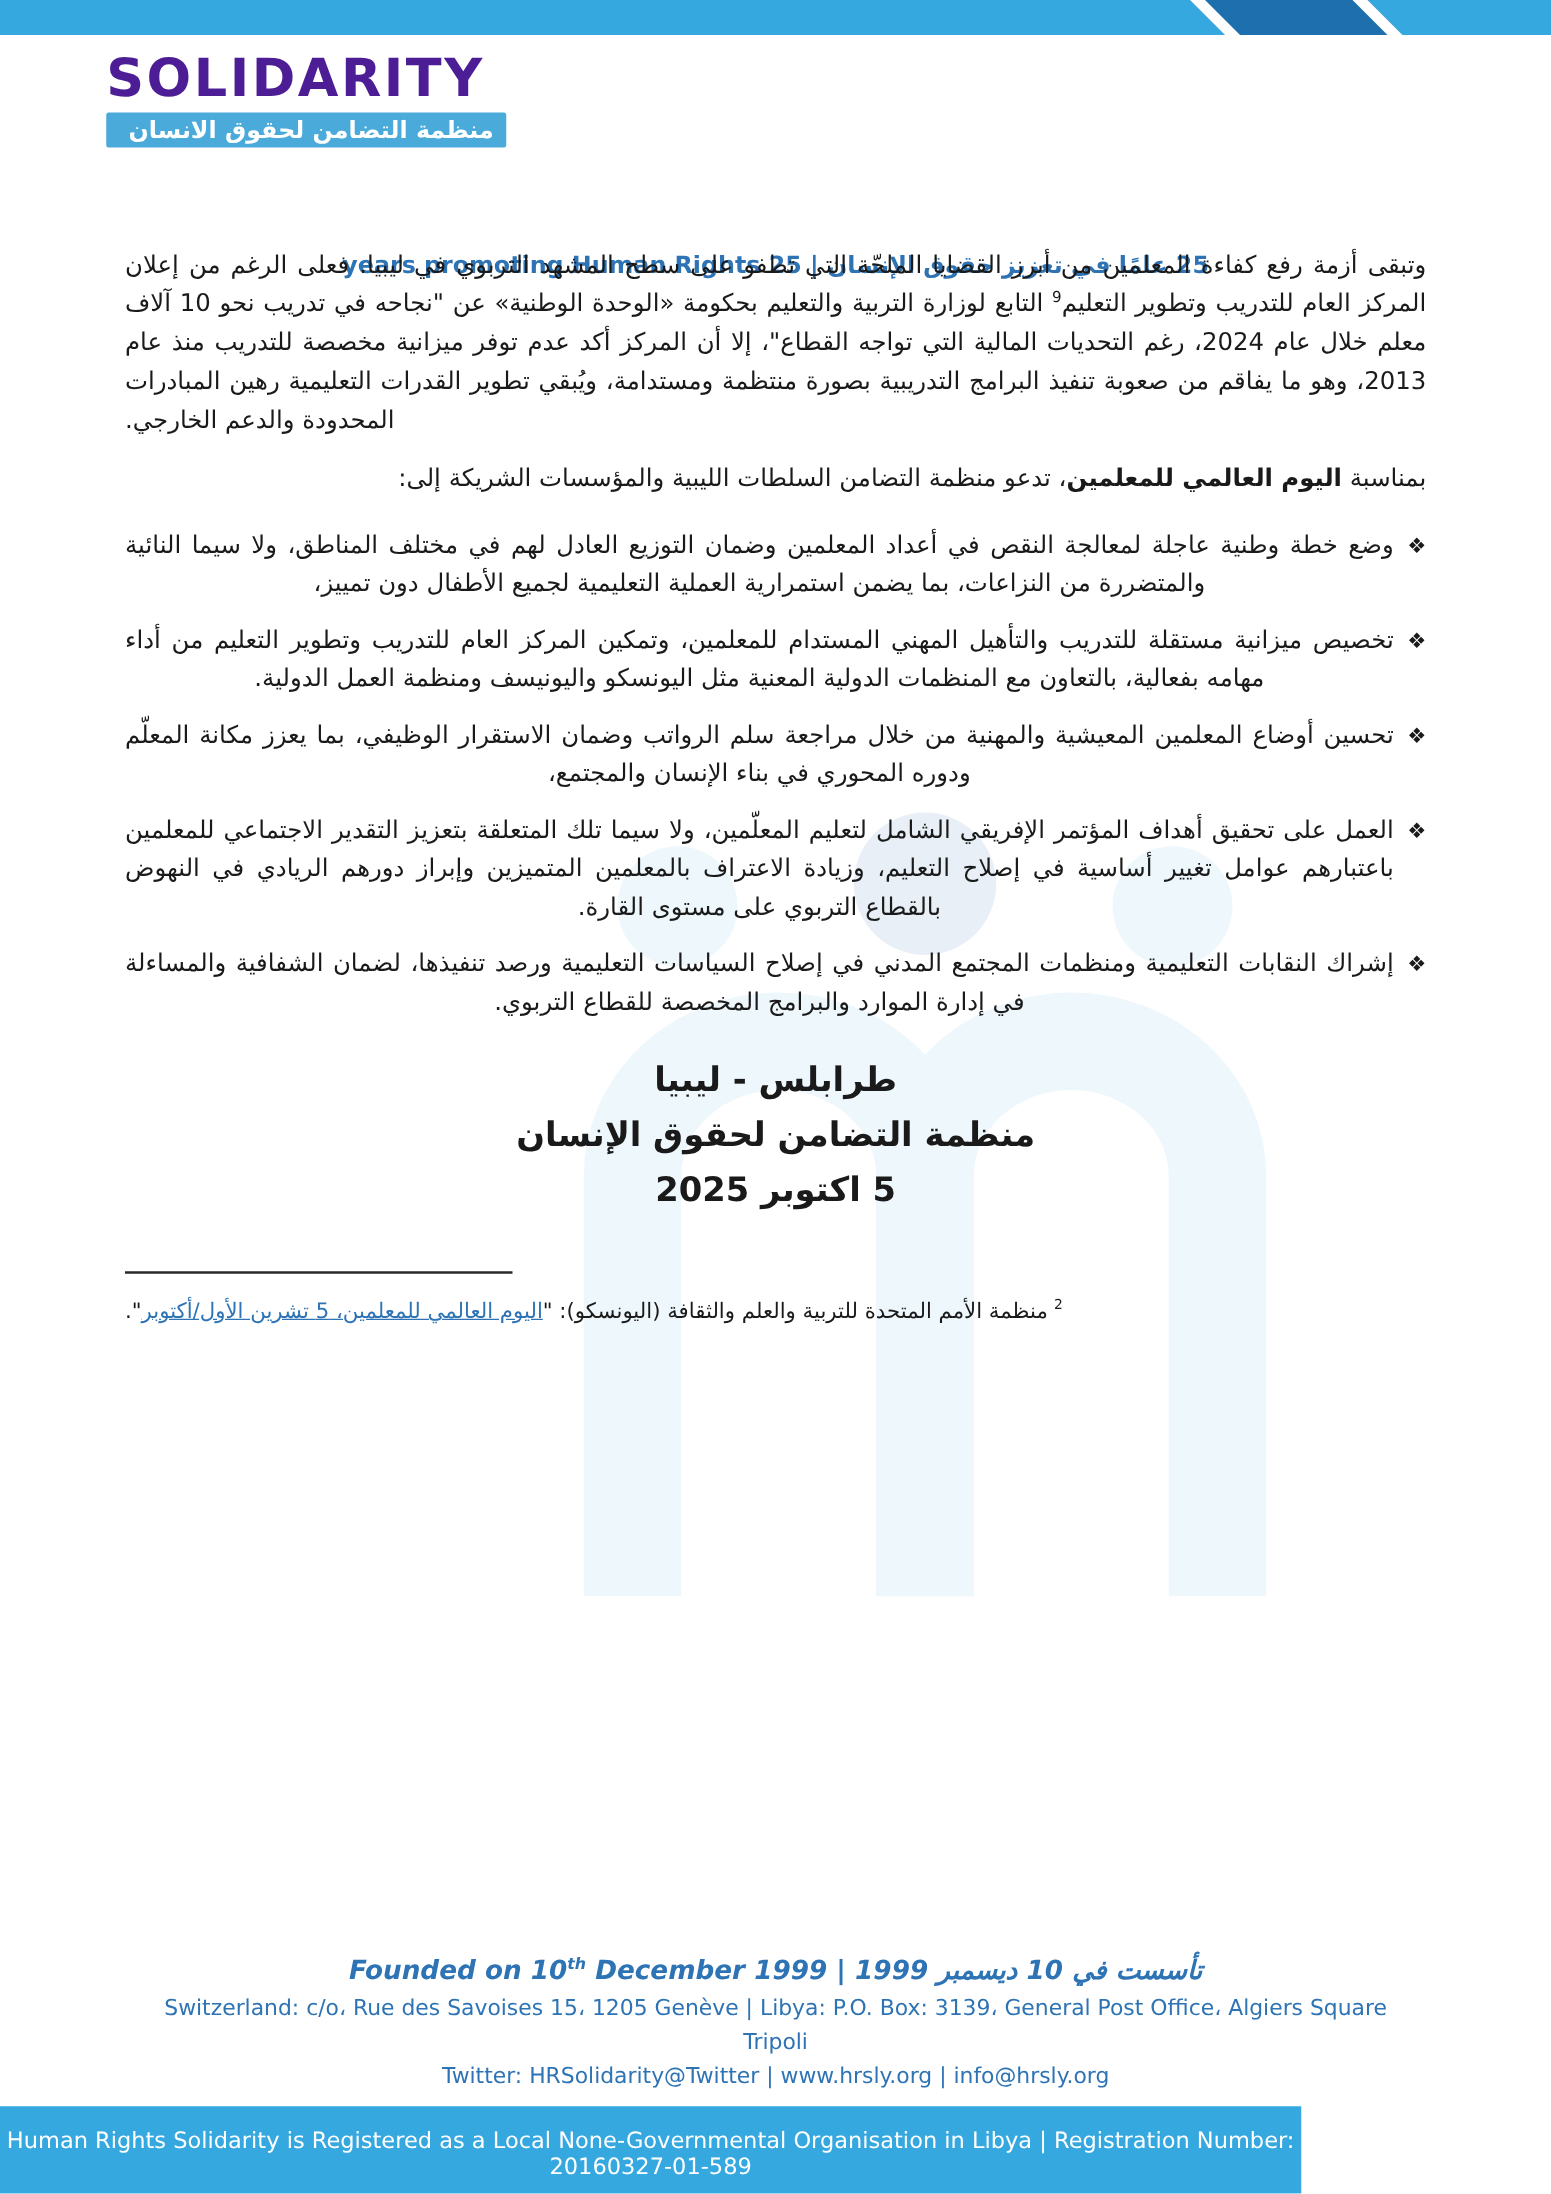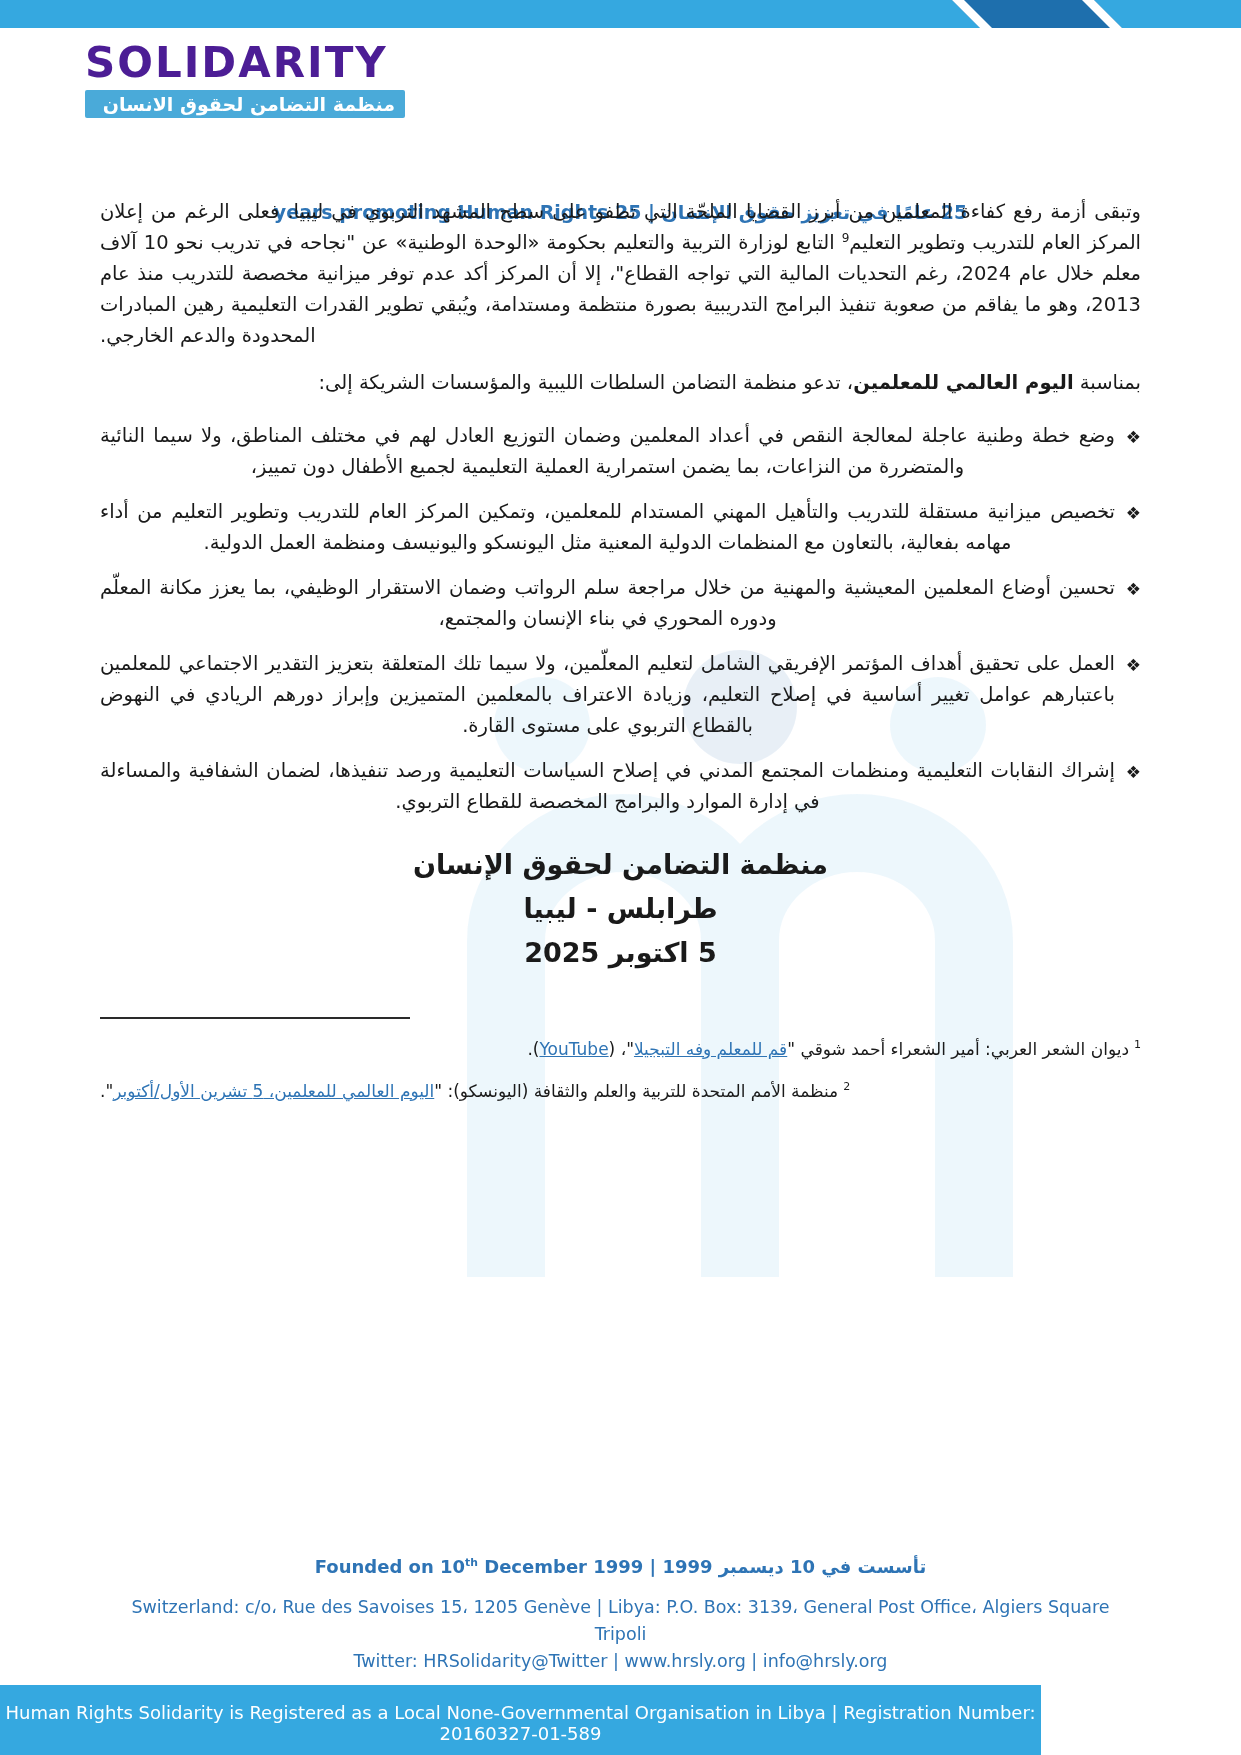--- a/index.html
+++ b/index.html
@@ -48,21 +48,21 @@
   .fn-sep{margin:42px 0 16px 0;width:310px;border-top:2px solid #2a2a2a;}
   .footnotes{direction:rtl;font-size:17px;line-height:29px;}
   .fn{margin:0 0 13px 0;}
   .fn.justify{text-align:justify;text-align-last:left;}
   .fn sup{font-size:0.65em;vertical-align:super;margin-left:5px;line-height:0;}
   a.link{color:#2e74b5;text-decoration:underline;cursor:pointer;}
 
   
   .footer{position:absolute;left:0;bottom:80px;width:1241px;text-align:center;color:#2e74b5;
           font-size:17.5px;line-height:27px;}
-  .footer .founded{font-weight:bold;font-size:18px;margin-bottom:14px;direction:ltr;}
+  .footer .founded{font-weight:bold;font-size:21px;margin-bottom:4px;direction:ltr;font-style:italic;}
   .footer .founded sup{font-size:0.6em;vertical-align:super;}
   .footer .ar-bold{font-weight:bold;}
 
   
   .bottombar{position:absolute;left:0;bottom:0;width:1041px;height:70px;background:#35a8e0;
              color:#ffffff;text-align:center;font-size:18px;box-sizing:border-box;padding-top:17px;}
 </style>
 </head>
 <body>
 
@@ -111,29 +111,28 @@
           <span class="marker">❖</span>
           <span class="btext">العمل على تحقيق أهداف المؤتمر الإفريقي الشامل لتعليم المعلّمين، ولا سيما تلك المتعلقة بتعزيز التقدير الاجتماعي للمعلمين باعتبارهم عوامل تغيير أساسية في إصلاح التعليم، وزيادة الاعتراف بالمعلمين المتميزين وإبراز دورهم الريادي في النهوض بالقطاع التربوي على مستوى القارة.</span>
         </li>
         <li class="bullet">
           <span class="marker">❖</span>
           <span class="btext">إشراك النقابات التعليمية ومنظمات المجتمع المدني في إصلاح السياسات التعليمية ورصد تنفيذها، لضمان الشفافية والمساءلة في إدارة الموارد والبرامج المخصصة للقطاع التربوي.</span>
         </li>
       </ul>
 
       <div class="signature">
+        <div>طرابلس - ليبيا</div>
         <div>منظمة التضامن لحقوق الإنسان</div>
-        <div>طرابلس - ليبيا</div>
         <div>5 اكتوبر 2025</div>
       </div>
     </main>
 
     <div class="fn-sep"></div>
     <div class="footnotes">
-      <p class="fn"><sup>1</sup><span>ديوان الشعر العربي: أمير الشعراء أحمد شوقي "</span><a class="link">قم للمعلم وفه التبجيلا</a><span>"، (</span><a class="link">YouTube</a><span>).</span></p>
 
       <p class="fn justify"><sup>2</sup><span>منظمة الأمم المتحدة للتربية والعلم والثقافة (اليونسكو): "</span><a class="link">اليوم العالمي للمعلمين، 5 تشرين الأول/أكتوبر</a><span>".</span></p>
 
     </div>
   </div>
 
   <footer class="footer">
     <div class="founded"><span>Founded on 10</span><sup>th</sup><span> December 1999 | </span><span class="ar-bold">تأسست في 10 ديسمبر 1999</span></div>
     <div>Switzerland: c/o، Rue des Savoises 15، 1205 Genève | Libya: P.O. Box: 3139، General Post Office، Algiers Square</div>
     <div>Tripoli</div>

